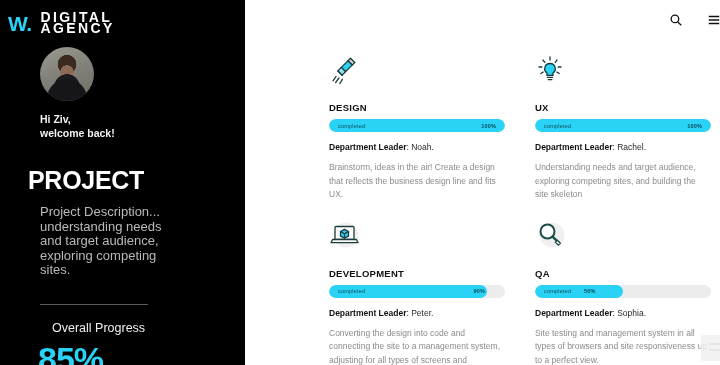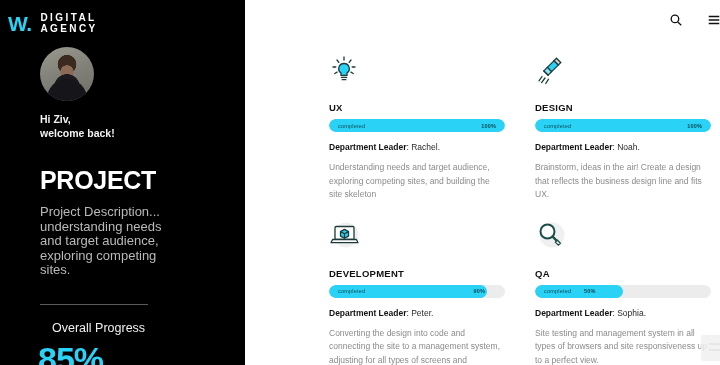--- a/index.html
+++ b/index.html
@@ -15,21 +15,21 @@
   .sidebar {
     width:245px; height:365px; background:#000000;
     position:relative; flex:0 0 245px; overflow:hidden;
   }
   .logo-row { display:flex; align-items:center; padding:12px 0 0 8px; }
   .logo-mark {
     color:#2ad2f5; font-size:21px; font-weight:700; letter-spacing:-0.5px;
     line-height:1; font-family:"Liberation Sans", sans-serif;
   }
   .logo-text {
-    margin-left:9px; color:#ffffff; font-size:10px; font-weight:700;
+    margin-left:9px; color:#ffffff; font-size:14px; font-weight:700;
     letter-spacing:2.4px; line-height:11px;
   }
   .logo-text div { white-space:nowrap; }
 
   .avatar-wrap { margin-top:13px; padding-left:40px; }
   .avatar {
     width:54px; height:54px; border-radius:50%;
     background:
       radial-gradient(circle at 50% 74%, #1b1b1f 0 26%, rgba(27,27,31,0) 27%),
       radial-gradient(circle at 50% 46%, #8d6a55 0 16%, rgba(141,106,85,0) 17%),
@@ -41,21 +41,21 @@
     content:""; position:absolute; left:50%; bottom:0; transform:translateX(-50%);
     width:40px; height:22px; border-radius:20px 20px 0 0; background:#15151a;
   }
 
   .greet {
     margin-top:11px; padding-left:40px; color:#f2f2f2;
     font-size:10.5px; line-height:14px; font-weight:700;
   }
 
   .project-title {
-    margin-top:27px; padding-left:40px; color:#ffffff;
+    margin-top:27px; padding-left:28px; color:#ffffff;
     font-size:25px; font-weight:700; line-height:27px; letter-spacing:-0.3px;
   }
   .project-desc {
     margin-top:11px; padding-left:40px; padding-right:62px;
     color:#b9b9b9; font-size:13px; line-height:14.5px;
   }
   .divider {
     margin:26px 0 0 40px; width:108px; height:1px; background:#5a5a5a;
   }
   .progress-label {
@@ -171,56 +171,56 @@
           <path d="M2 4h12M2 8h12M2 12h12"></path>
         </svg>
       </span>
     </div>
 
     <section class="cards">
 
       <article class="card">
         <div class="card-icon">
           <svg width="30" height="34" viewBox="0 0 30 34" fill="none" stroke="#1d3b3b" stroke-width="1.3" stroke-linecap="round">
-            <path d="M15 3v3M8 6l1.8 2.4M22 6l-1.8 2.4M4 13h2.8M26 13h-2.8M5.7 19.5l2.4-1.4M24.3 19.5l-2.4-1.4"></path>
-            <path d="M15 9.5a5.2 5.2 0 0 0-3 9.5v2.4h6V19a5.2 5.2 0 0 0-3-9.5z" fill="#2ad2f5" stroke="#1d3b3b"></path>
-            <path d="M12.4 23.3h5.2M13.2 25.7h3.6"></path>
-          </svg>
-        </div>
-        <div class="card-title">UX</div>
-        <div class="bar">
-          <div class="bar-fill" style="width:100%"></div>
-          <span class="bar-text bar-label">completed</span>
-          <span class="bar-text bar-pct" style="right:9px">100%</span>
-        </div>
-        <div class="leader">
-          <b>Department Leader</b><span>: </span><span>Rachel.</span>
-        </div>
-        <p class="desc">Understanding needs and target audience, exploring competing sites, and building the site skeleton</p>
-      </article>
-
-      <article class="card">
-        <div class="card-icon">
-          <svg width="30" height="34" viewBox="0 0 30 34" fill="none" stroke="#1d3b3b" stroke-width="1.3" stroke-linecap="round">
             <path d="M21.5 4.2l4.3 4.3-2.6 2.6-4.3-4.3z" fill="#cfcfcf"></path>
             <path d="M18.9 6.8l4.3 4.3-6.6 6.6-4.3-4.3z" fill="#2ad2f5"></path>
             <path d="M12.3 13.4l4.3 4.3-3.5 3.5-4.3-4.3z" fill="#8fe4f7"></path>
             <path d="M8.8 16.9l4.3 4.3M7 22.5l-3 4.3M10 24l-3.4 4.6M13.4 25.3l-2.6 4.2"></path>
           </svg>
         </div>
         <div class="card-title">DESIGN</div>
         <div class="bar">
           <div class="bar-fill" style="width:100%"></div>
           <span class="bar-text bar-label">completed</span>
           <span class="bar-text bar-pct" style="right:9px">100%</span>
         </div>
         <div class="leader">
           <b>Department Leader</b><span>: </span><span>Noah.</span>
         </div>
         <p class="desc">Brainstorm, ideas in the air! Create a design that reflects the business design line and fits UX.</p>
+      </article>
+
+      <article class="card">
+        <div class="card-icon">
+          <svg width="30" height="34" viewBox="0 0 30 34" fill="none" stroke="#1d3b3b" stroke-width="1.3" stroke-linecap="round">
+            <path d="M15 3v3M8 6l1.8 2.4M22 6l-1.8 2.4M4 13h2.8M26 13h-2.8M5.7 19.5l2.4-1.4M24.3 19.5l-2.4-1.4"></path>
+            <path d="M15 9.5a5.2 5.2 0 0 0-3 9.5v2.4h6V19a5.2 5.2 0 0 0-3-9.5z" fill="#2ad2f5" stroke="#1d3b3b"></path>
+            <path d="M12.4 23.3h5.2M13.2 25.7h3.6"></path>
+          </svg>
+        </div>
+        <div class="card-title">UX</div>
+        <div class="bar">
+          <div class="bar-fill" style="width:100%"></div>
+          <span class="bar-text bar-label">completed</span>
+          <span class="bar-text bar-pct" style="right:9px">100%</span>
+        </div>
+        <div class="leader">
+          <b>Department Leader</b><span>: </span><span>Rachel.</span>
+        </div>
+        <p class="desc">Understanding needs and target audience, exploring competing sites, and building the site skeleton</p>
       </article>
 
       <article class="card row2">
         <div class="card-icon">
           <svg width="32" height="34" viewBox="0 0 32 34" fill="none" stroke="#1d3b3b" stroke-width="1.3" stroke-linejoin="round">
             <circle cx="17" cy="15" r="12.5" fill="#f0f0f0" stroke="none"></circle>
             <rect x="6" y="6.5" width="19" height="13" rx="1.2" fill="#fff"></rect>
             <path d="M3.6 19.5h23.8l1.6 3.2H2z" fill="#fff"></path>
             <path d="M15.5 9.4l4 2.2v4.5l-4 2.2-4-2.2v-4.5z" fill="#2ad2f5"></path>
             <path d="M11.5 11.6l4 2.2 4-2.2M15.5 13.8v4.5"></path>

